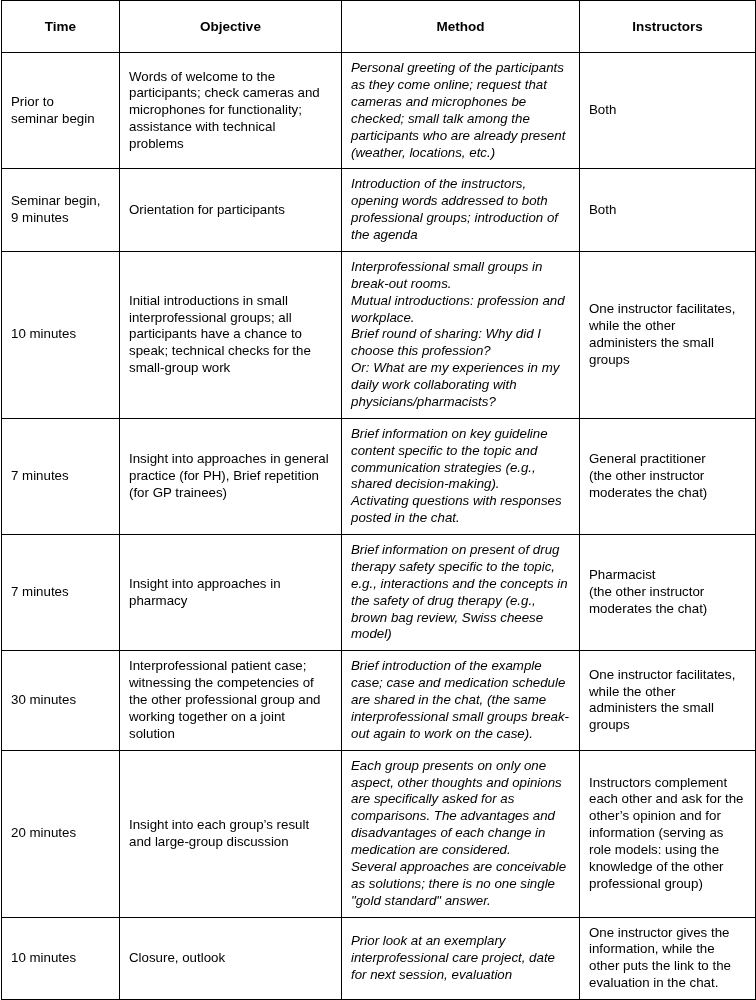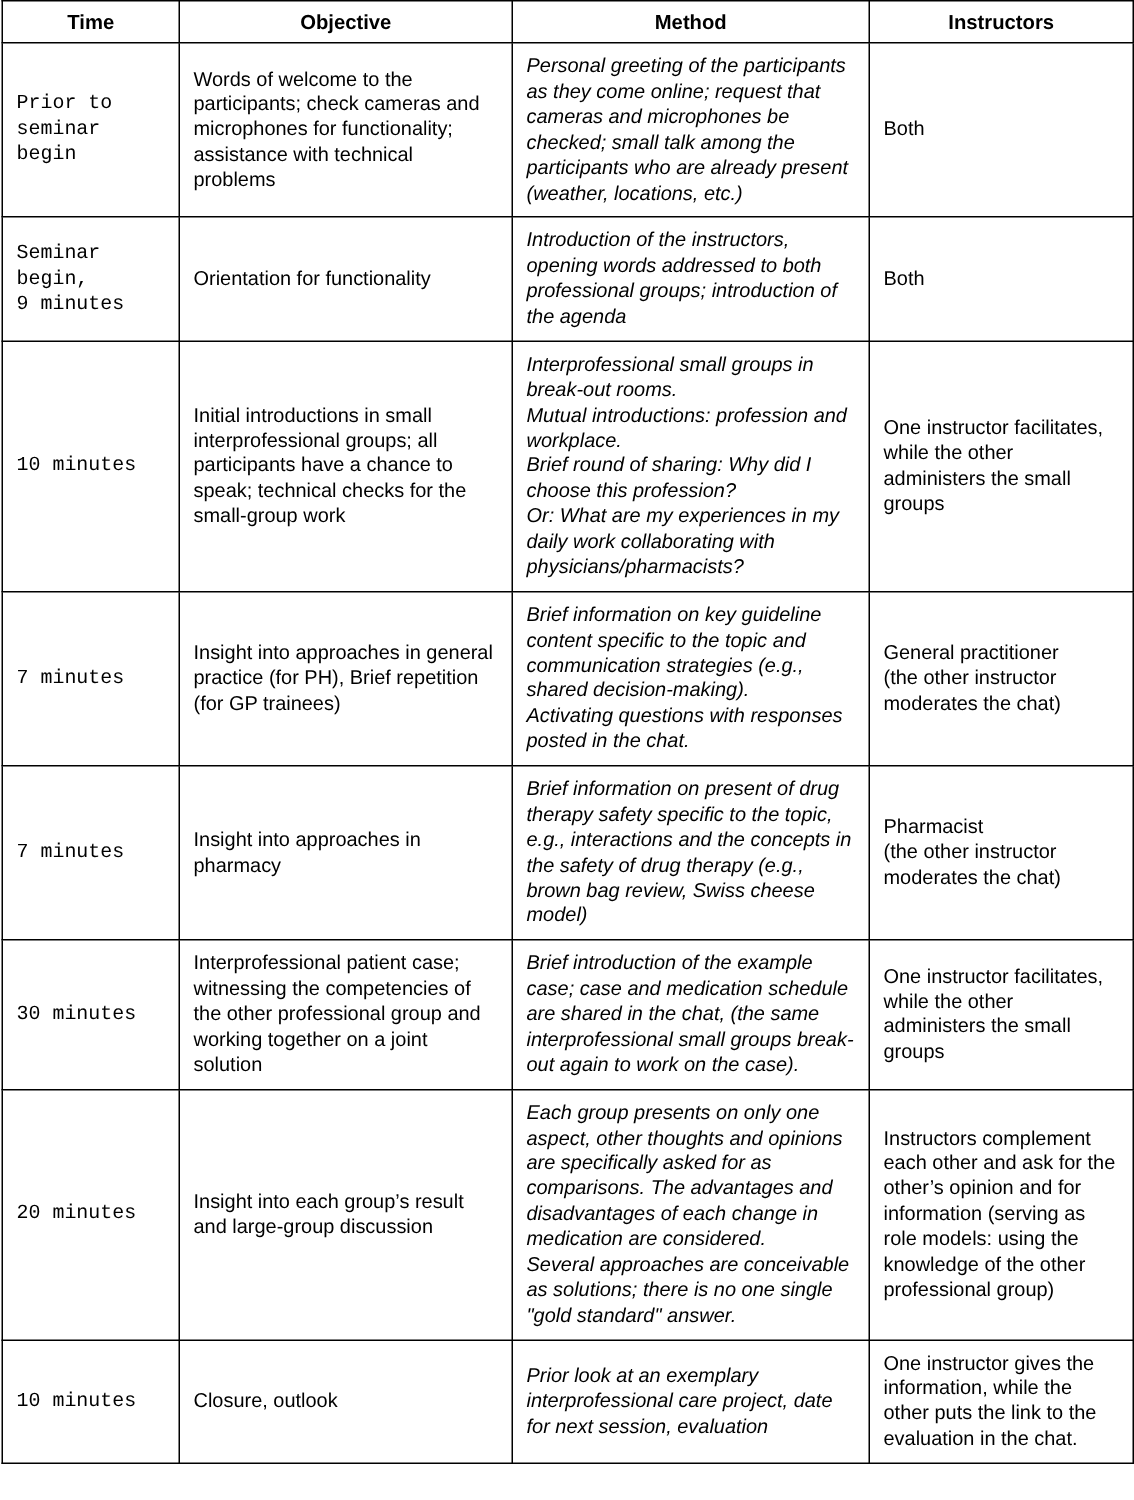--- a/index.html
+++ b/index.html
@@ -33,27 +33,27 @@
     border: 1px solid #000000;
     vertical-align: middle;
     font-size: 13.3px;
     line-height: 1.27;
     padding: 7px 9px;
     box-sizing: border-box;
   }
   table.schedule thead th {
     text-align: center;
     font-weight: bold;
-    padding: 5px 6px;
+    padding: 17px 6px;
     font-size: 13.5px;
   }
   table.schedule tbody td {
     text-align: left;
   }
-  td.cell-time   { padding-left: 10px; font-family: Liberation Mono, monospace; }
+  td.cell-time   { padding-left: 10px; }
   td.cell-obj    { padding-left: 10px; padding-right: 10px; }
   td.cell-method { padding-left: 9px;  padding-right: 9px; font-style: italic; }
   td.cell-instr  { padding-left: 10px; padding-right: 8px; }
 
   .cell-text {
     white-space: pre-line;
     display: block;
   }
 </style>
 </head>
@@ -90,21 +90,21 @@
         <td class="cell-instr">
             <span class="cell-text">Both</span>
           </td>
       </tr>
       <tr>
         <td class="cell-time">
             <span class="cell-text">Seminar begin,
 9 minutes</span>
           </td>
         <td class="cell-obj">
-            <span class="cell-text">Orientation for functionality</span>
+            <span class="cell-text">Orientation for participants</span>
           </td>
         <td class="cell-method">
             <span class="cell-text">Introduction of the instructors, opening words addressed to both professional groups; introduction of the agenda</span>
           </td>
         <td class="cell-instr">
             <span class="cell-text">Both</span>
           </td>
       </tr>
       <tr>
         <td class="cell-time">

